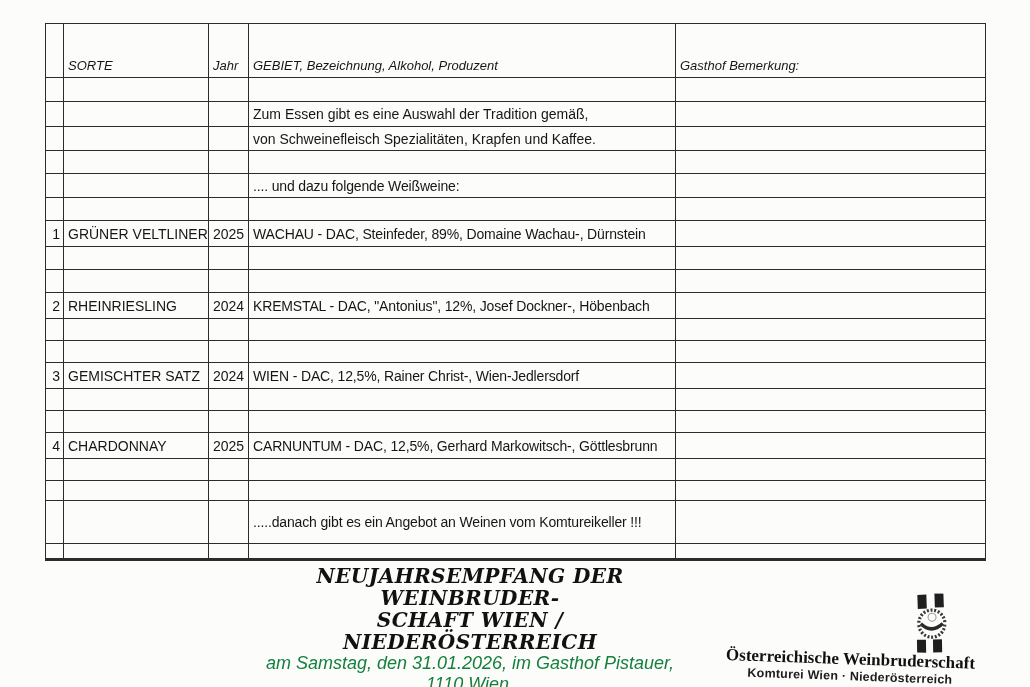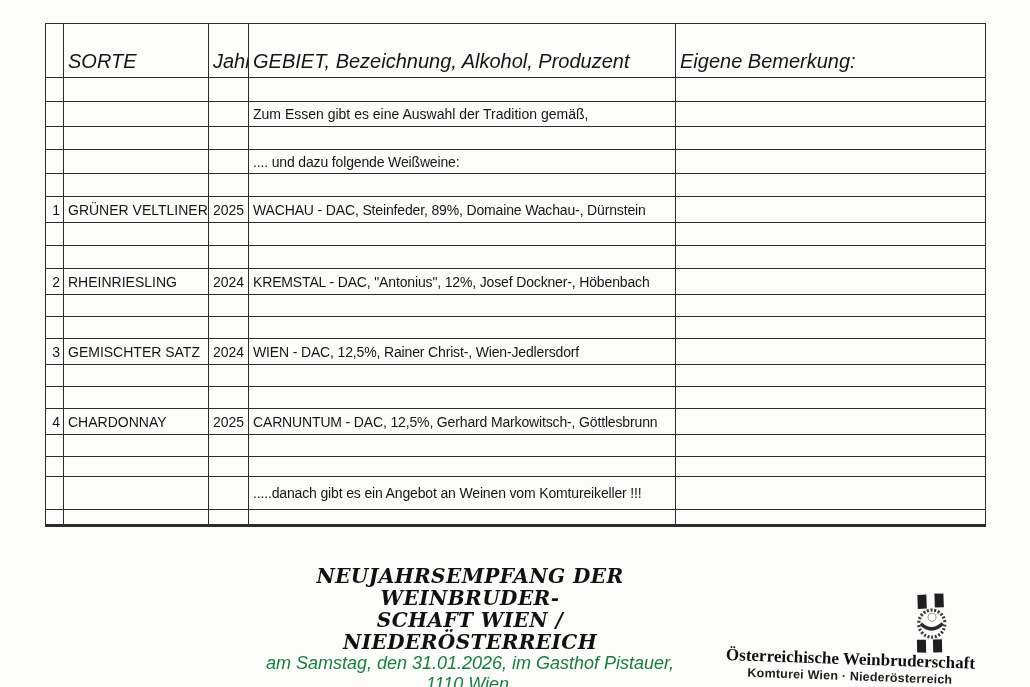--- a/index.html
+++ b/index.html
@@ -17,21 +17,21 @@
     border:1.5px solid #2c2c2c;
     padding:0 4px; font-size:14px; color:#161616;
     white-space:nowrap; overflow:hidden; vertical-align:middle;
   }
   .wine-table col.c-num{width:18px;}
   .wine-table col.c-sorte{width:145px;}
   .wine-table col.c-jahr{width:40px;}
   .wine-table col.c-gebiet{width:427px;}
   .wine-table col.c-bem{width:310px;}
   .wine-table tr.header td{
-    vertical-align:bottom; padding-bottom:4px; font-style:italic; font-size:20px;
+    vertical-align:bottom; padding-bottom:4px; font-style:italic; font-size:13px;
   }
   .wine-table td.num{text-align:right; padding-right:3px;}
   .wine-table td.jahr{text-align:center; padding:0 1px;}
   .wine-table td.sorte-val{}
   .wine-table td.center{text-align:left;}
   .wine-table td.gebiet{letter-spacing:-0.15px;margin-top:16px;}
   .wine-table tr.last td{border-bottom-width:3px;}
   
   .event-block{
     position:absolute; left:245px; top:565px; width:450px; text-align:center;
@@ -72,34 +72,41 @@
         <col class="c-jahr">
         <col class="c-gebiet">
         <col class="c-bem">
     </colgroup>
     <tbody>
       <tr class="header" style="height:54px">
         <td></td>
         <td>SORTE</td>
         <td>Jahr</td>
         <td>GEBIET, Bezeichnung, Alkohol, Produzent</td>
-        <td>Eigene Bemerkung:</td>
+        <td>Gasthof Bemerkung:</td>
       </tr>
       <tr style="height:24px">
         <td></td>
           <td></td>
           <td></td>
           <td></td>
           <td></td>
       </tr>
       <tr style="height:25px">
         <td></td>
           <td></td>
           <td></td>
         <td class="center">Zum Essen gibt es eine Auswahl der Tradition gemäß,</td>
+        <td></td>
+      </tr>
+      <tr style="height:24px">
+        <td></td>
+          <td></td>
+          <td></td>
+        <td class="center">von Schweinefleisch Spezialitäten, Krapfen und Kaffee.</td>
         <td></td>
       </tr>
       <tr style="height:23px">
         <td></td>
           <td></td>
           <td></td>
           <td></td>
           <td></td>
       </tr>
       <tr style="height:24px">
@@ -197,21 +204,21 @@
           <td></td>
           <td></td>
       </tr>
       <tr style="height:20px">
         <td></td>
           <td></td>
           <td></td>
           <td></td>
           <td></td>
       </tr>
-      <tr style="height:33px">
+      <tr style="height:43px">
         <td></td>
           <td></td>
           <td></td>
         <td class="gebiet">.....danach gibt es ein Angebot an Weinen vom Komtureikeller !!!</td>
         <td></td>
       </tr>
       <tr class="last" style="height:16px">
         <td></td>
           <td></td>
           <td></td>

